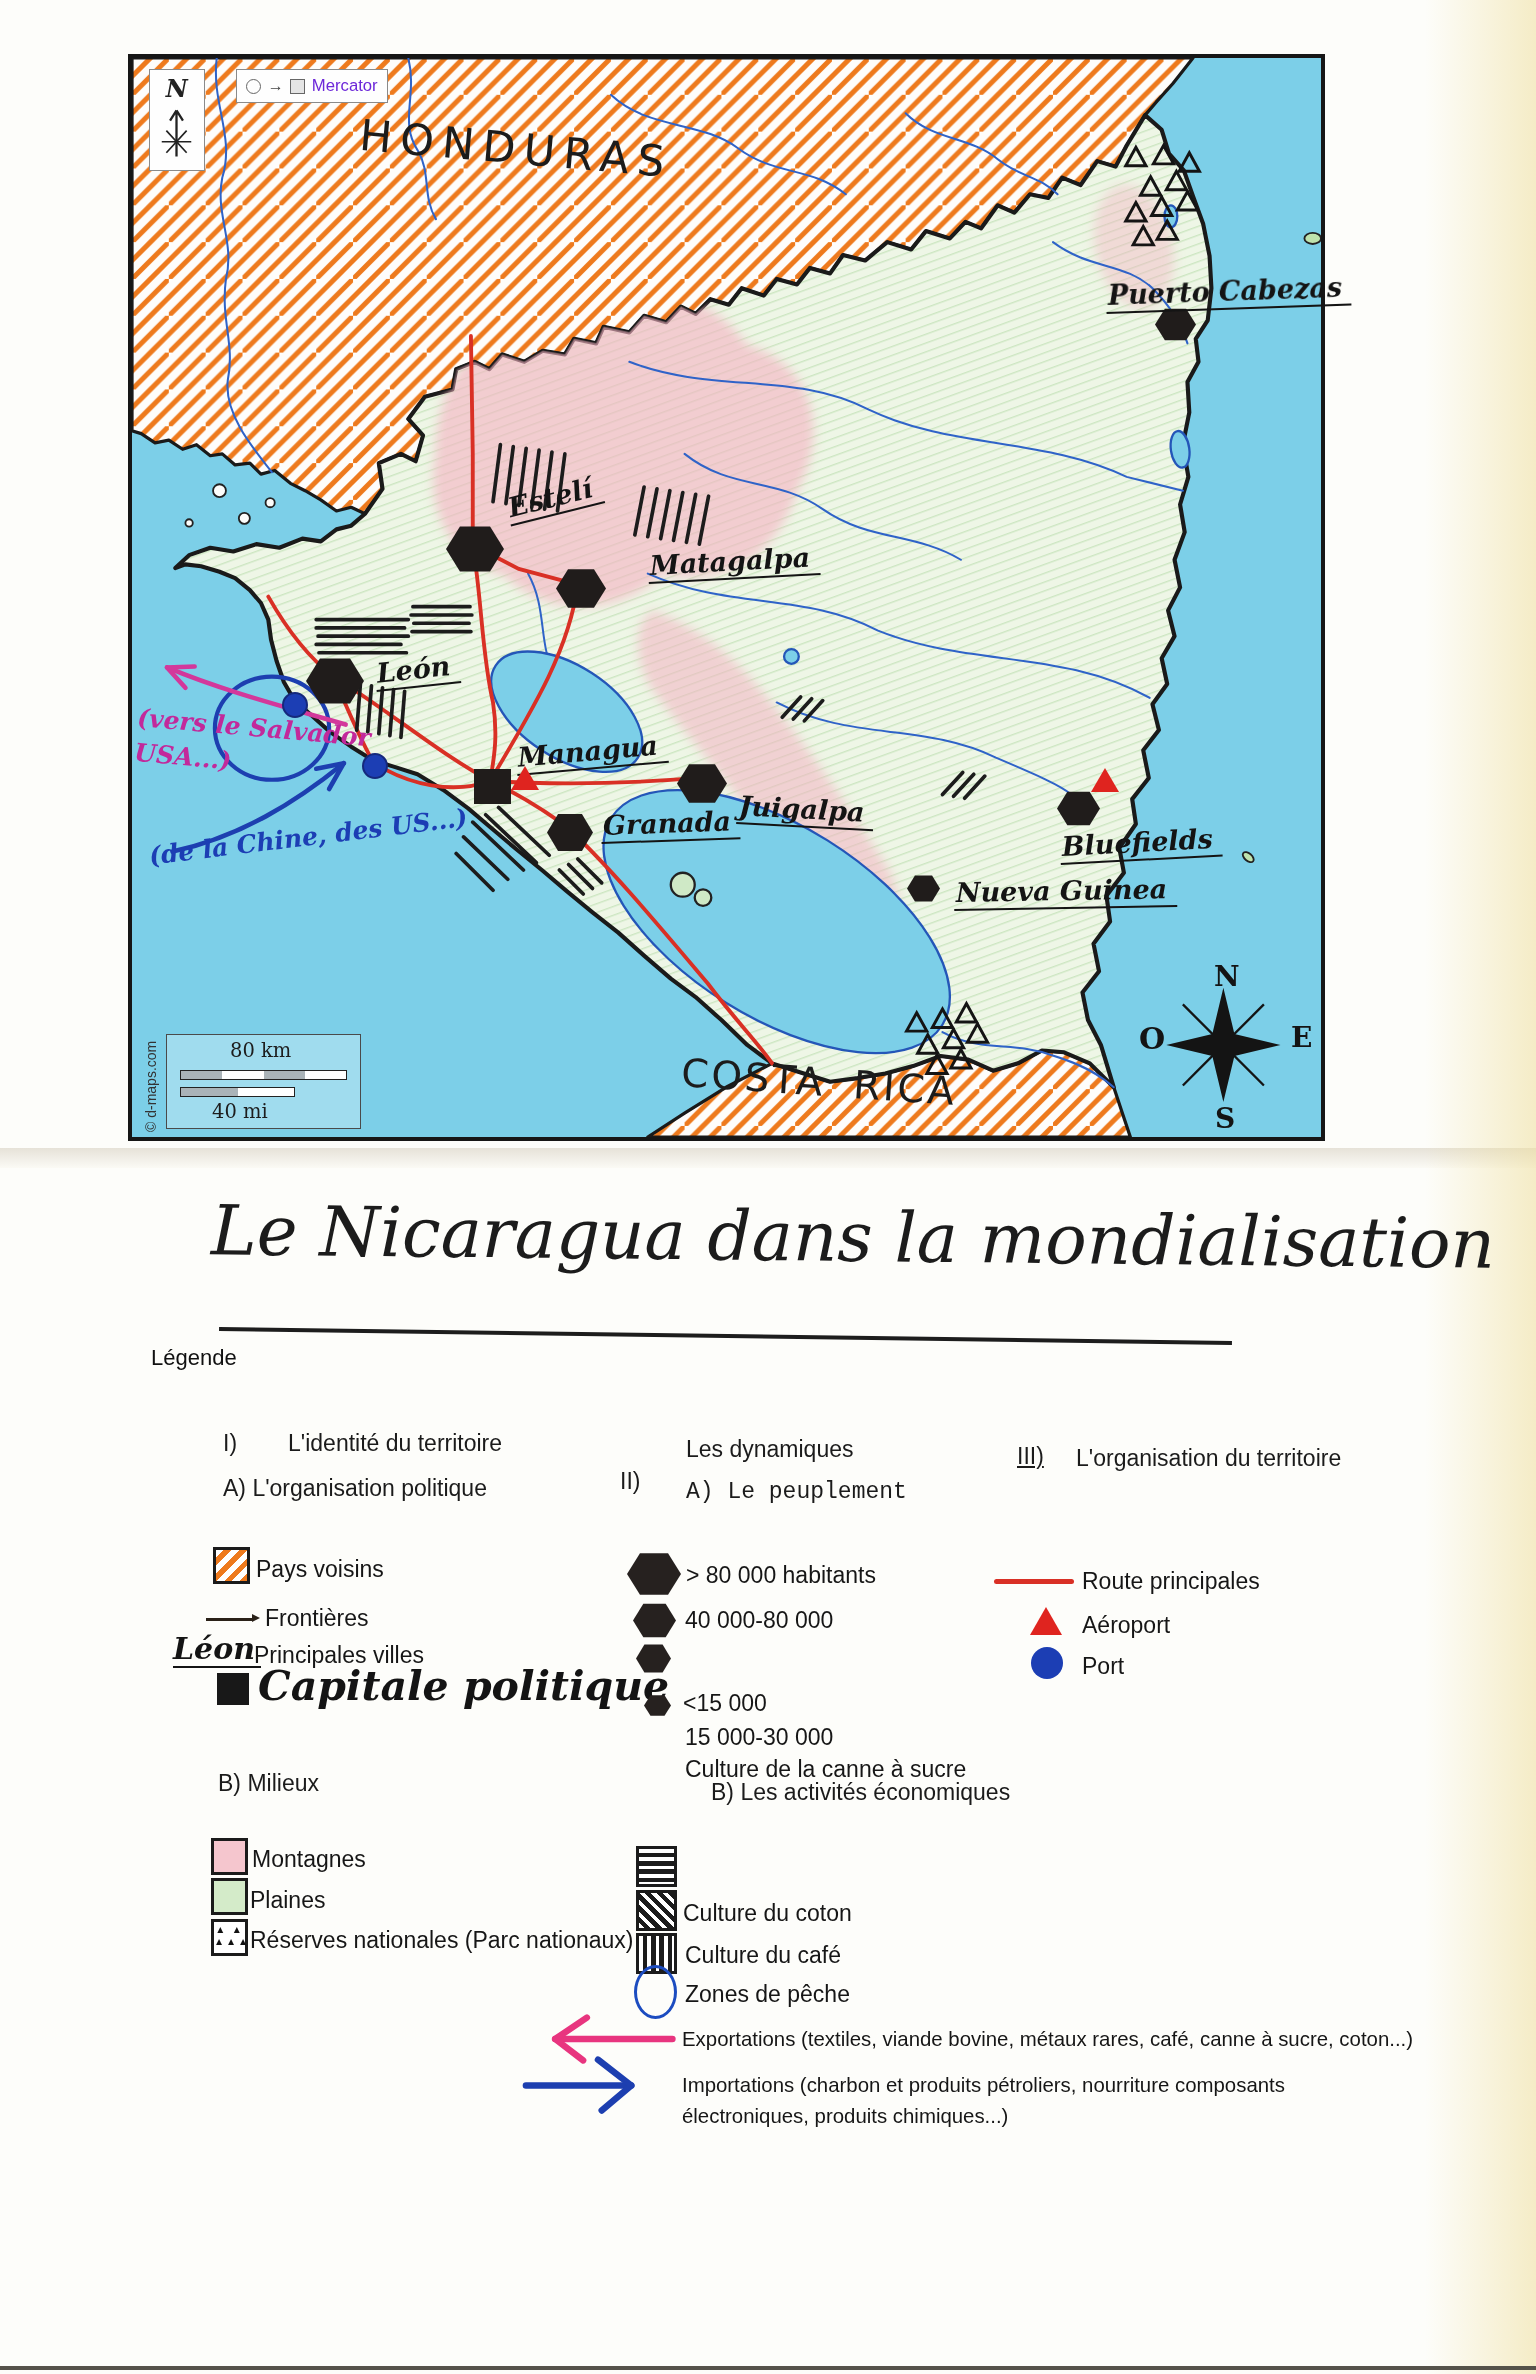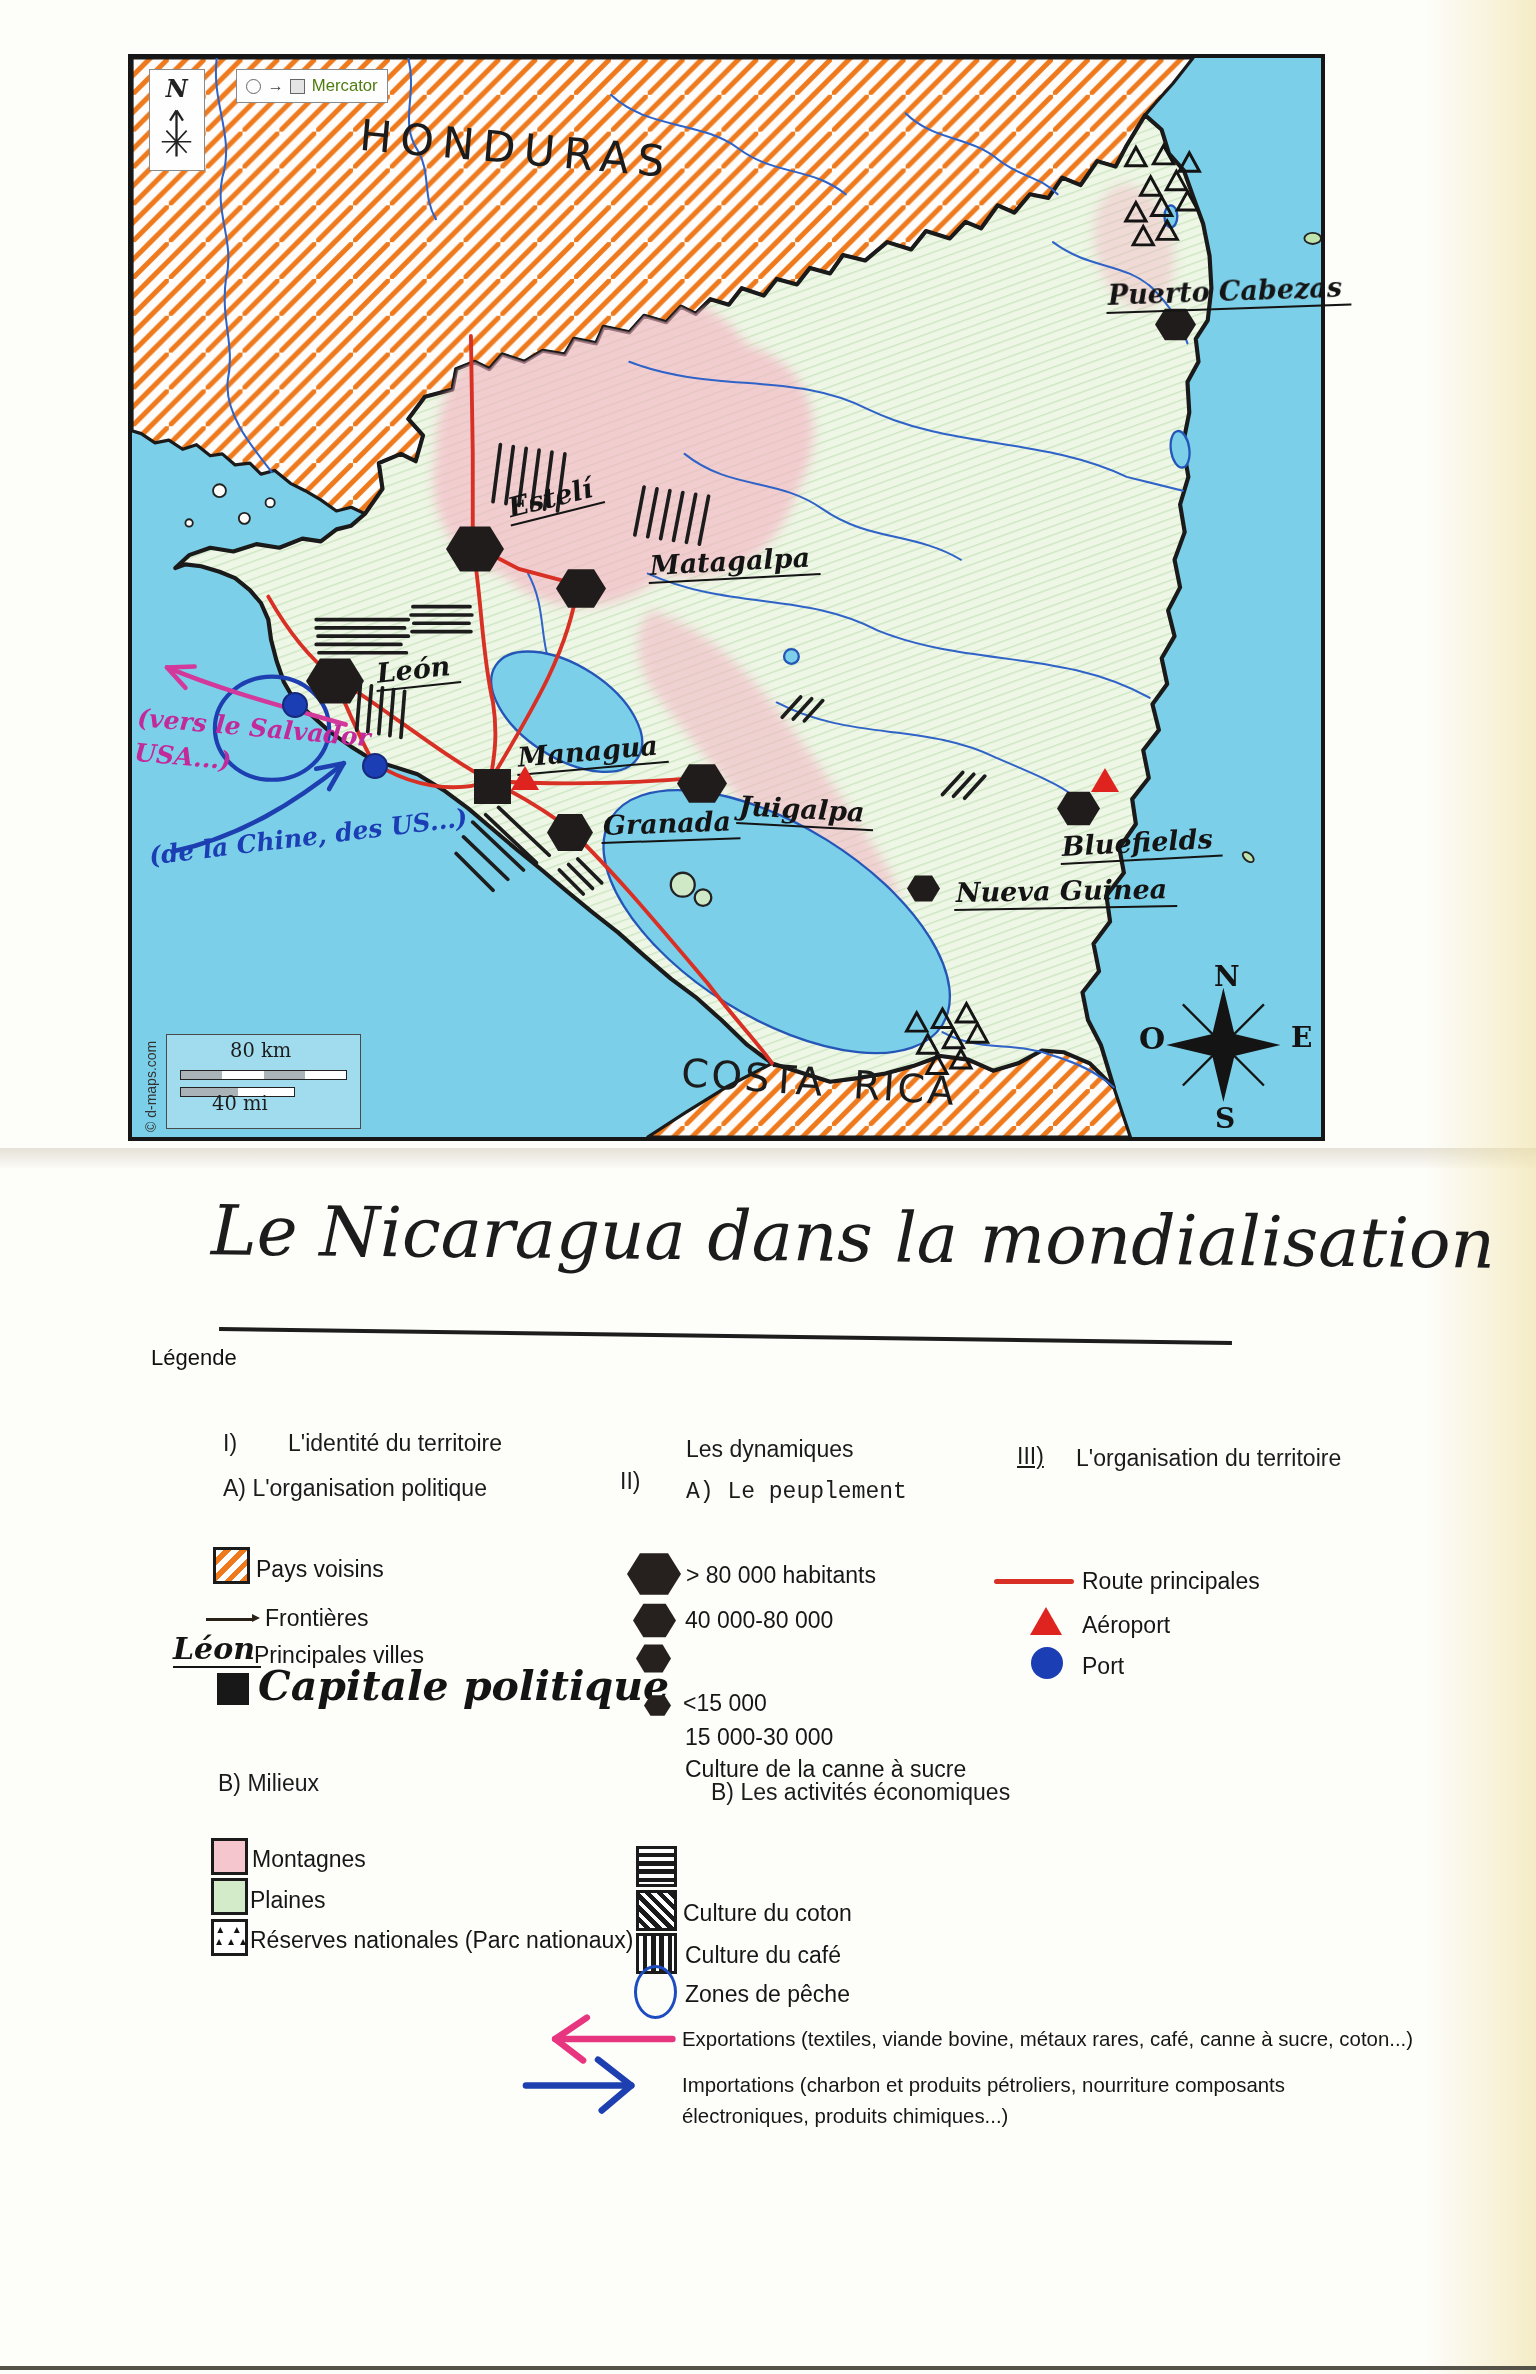--- a/index.html
+++ b/index.html
@@ -28,21 +28,21 @@
   #export-note{left:7.4px;top:642px;font-size:25px;color:#c2299b;transform:rotate(5deg);}
   #import-note{left:15px;top:781px;font-size:25px;color:#1c3eb4;transform:rotate(-7deg);}
   
   #north-box{left:16.7px;top:11px;width:54px;height:100px;background:#fefefe;border:1.9px solid #8a8a8a;text-align:center;}
   #north-letter{font-family:"DejaVu Serif",serif;font-style:italic;font-weight:700;font-size:24px;color:#222;margin-top:3.7px;}
   #mercator-box{left:104px;top:11px;height:32px;background:#fefefe;border:1.9px solid #8a8a8a;
                 display:flex;align-items:center;gap:6.5px;padding:0 9.3px;}
   .merc-circle{width:13px;height:13px;border:1.9px solid #666;border-radius:50%;}
   .merc-square{width:13px;height:13px;border:1.9px solid #666;background:#e4e4e4;}
   .merc-arrow{font-size:16px;color:#444;}
-  #mercator-text{font-size:16.7px;color:#4d7c0f;}
+  #mercator-text{font-size:16.7px;color:#6d28d9;}
   
   #scale-box{left:34px;top:976px;width:193px;height:93px;border:1.9px solid #4a4a4a;background:rgba(255,255,255,.28);}
   .scale-text{position:absolute;font-family:"DejaVu Serif",serif;font-size:19.5px;color:#1d1d1d;}
   .scale-bar{position:absolute;display:flex;border:1.9px solid #222;box-sizing:border-box;height:10.2px;}
   .scale-bar div{flex:1;}
   #credit{left:11px;top:1074px;font-size:14px;color:#333;transform:rotate(-90deg);transform-origin:0 0;white-space:nowrap;}
   .compass-letter{position:absolute;font-family:"DejaVu Serif",serif;font-weight:700;font-size:28px;color:#141414;}
   
   #page-gap{left:0;top:1148px;width:1536px;height:20.4px;background:linear-gradient(#e6e2d8,#fbfaf5);}
   #edge-tint{right:0;top:0;width:111px;height:2375px;background:linear-gradient(to right,rgba(244,234,196,0),rgba(238,222,156,.55));}
@@ -269,21 +269,21 @@
       <div class="scale-bar" style="left:13px;top:35px;width:167px;">
         <div style="background:#aab3b8;"></div>
           <div style="background:#fff;"></div>
         <div style="background:#aab3b8;"></div>
           <div style="background:#fff;"></div>
       </div>
       <div class="scale-bar" style="left:13px;top:52px;width:115px;">
         <div style="background:#aab3b8;"></div>
           <div style="background:#fff;"></div>
       </div>
-      <div class="scale-text" style="left:45px;top:57px;text-align:center;">40 mi</div>
+      <div class="scale-text" style="left:45px;top:65px;text-align:center;">40 mi</div>
     </div>
     <div class="abs" id="credit">© d-maps.com</div>
 
     <div class="compass-letter" style="left:1082px;top:902px;">N</div>
     <div class="compass-letter" style="left:1159px;top:963px;">E</div>
     <div class="compass-letter" style="left:1083px;top:1044px;">S</div>
     <div class="compass-letter" style="left:1007px;top:963px;font-size:30px;">O</div>
   </div>
 
   <div class="abs" id="page-gap"></div>

